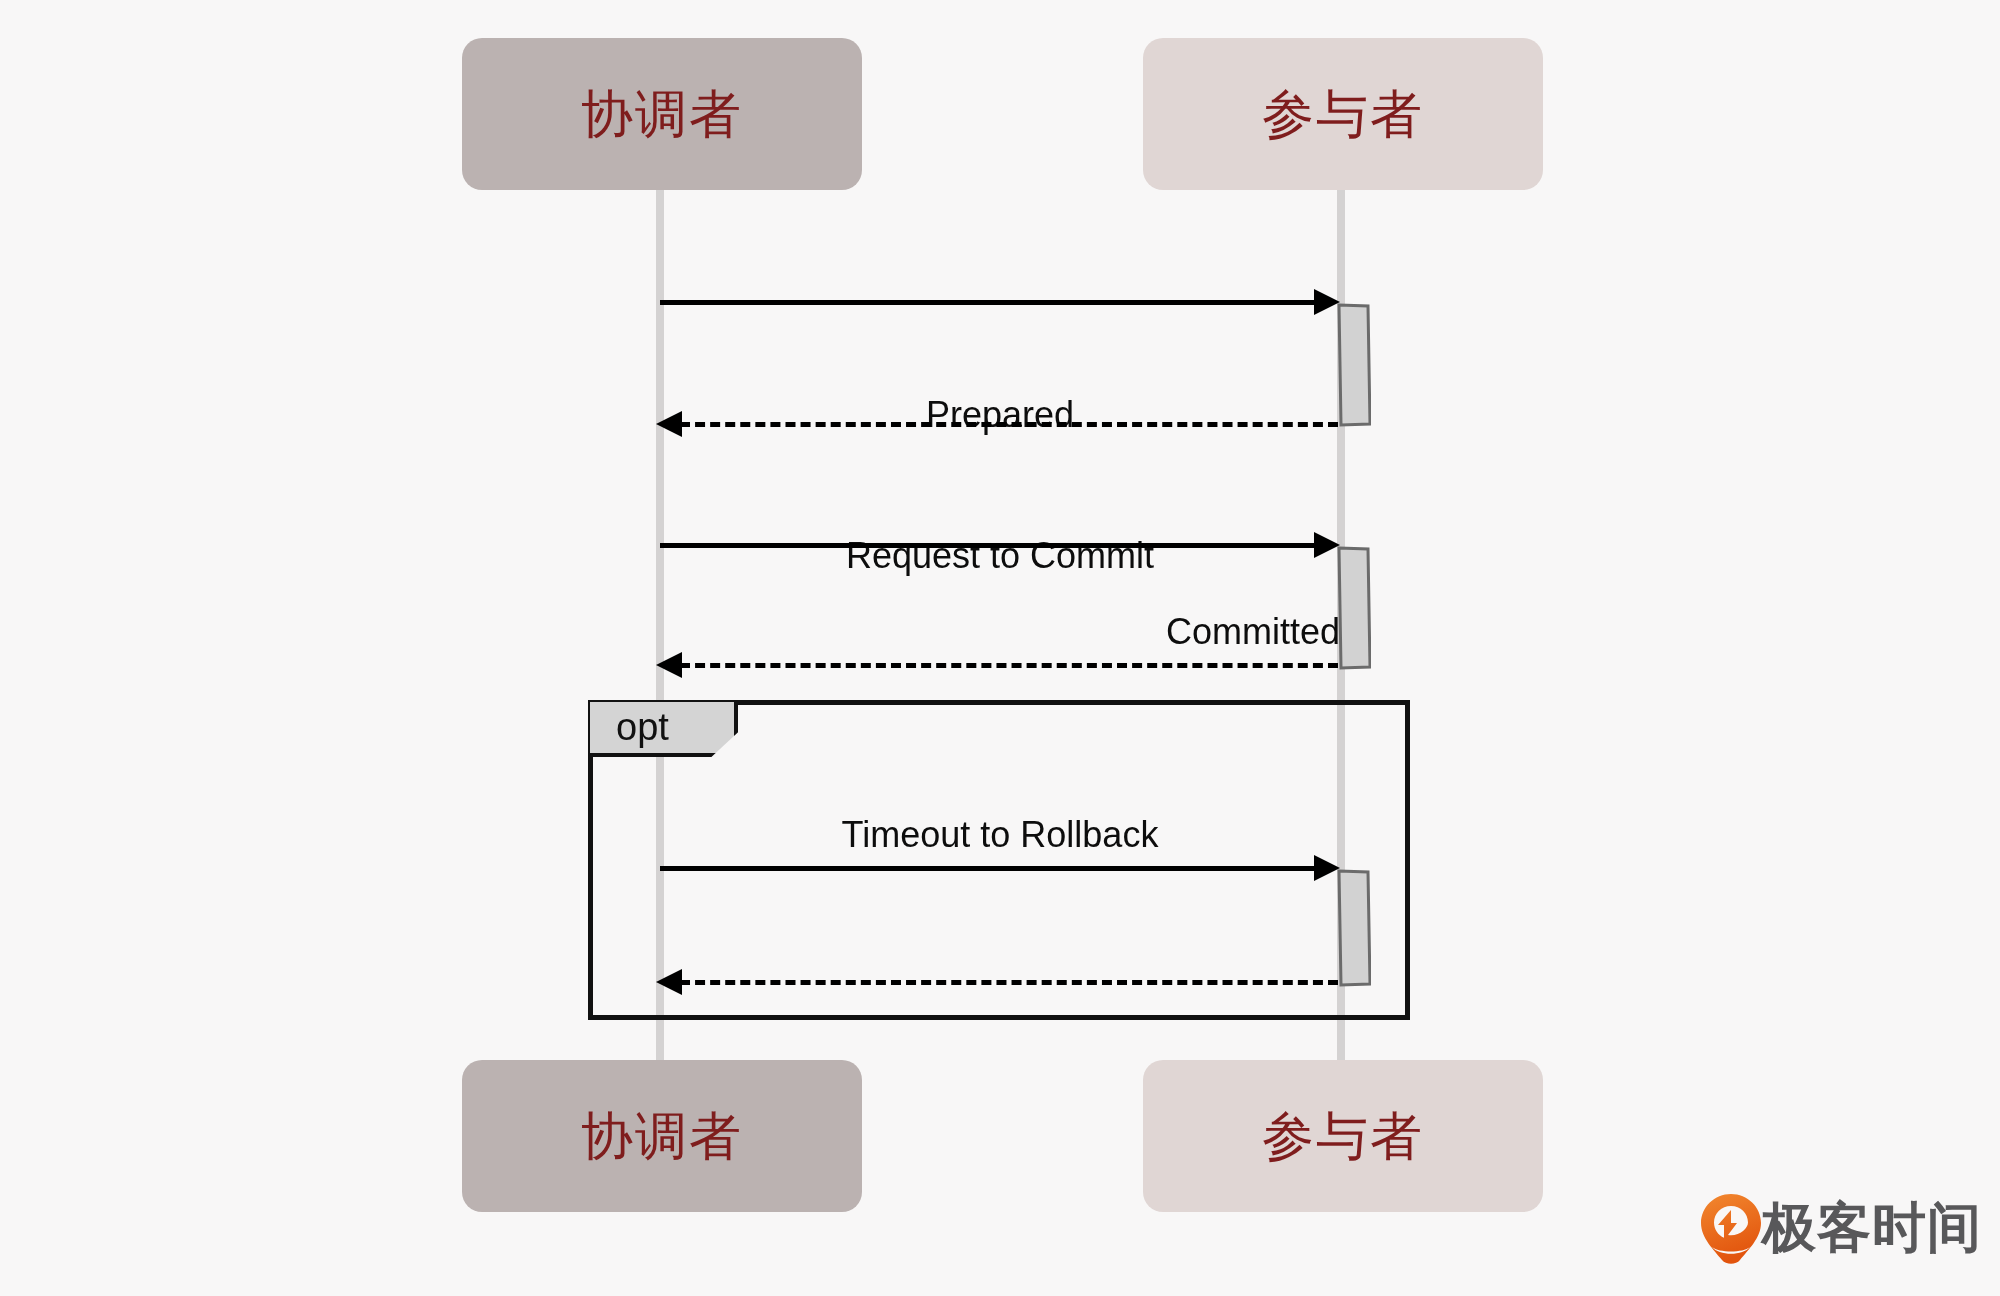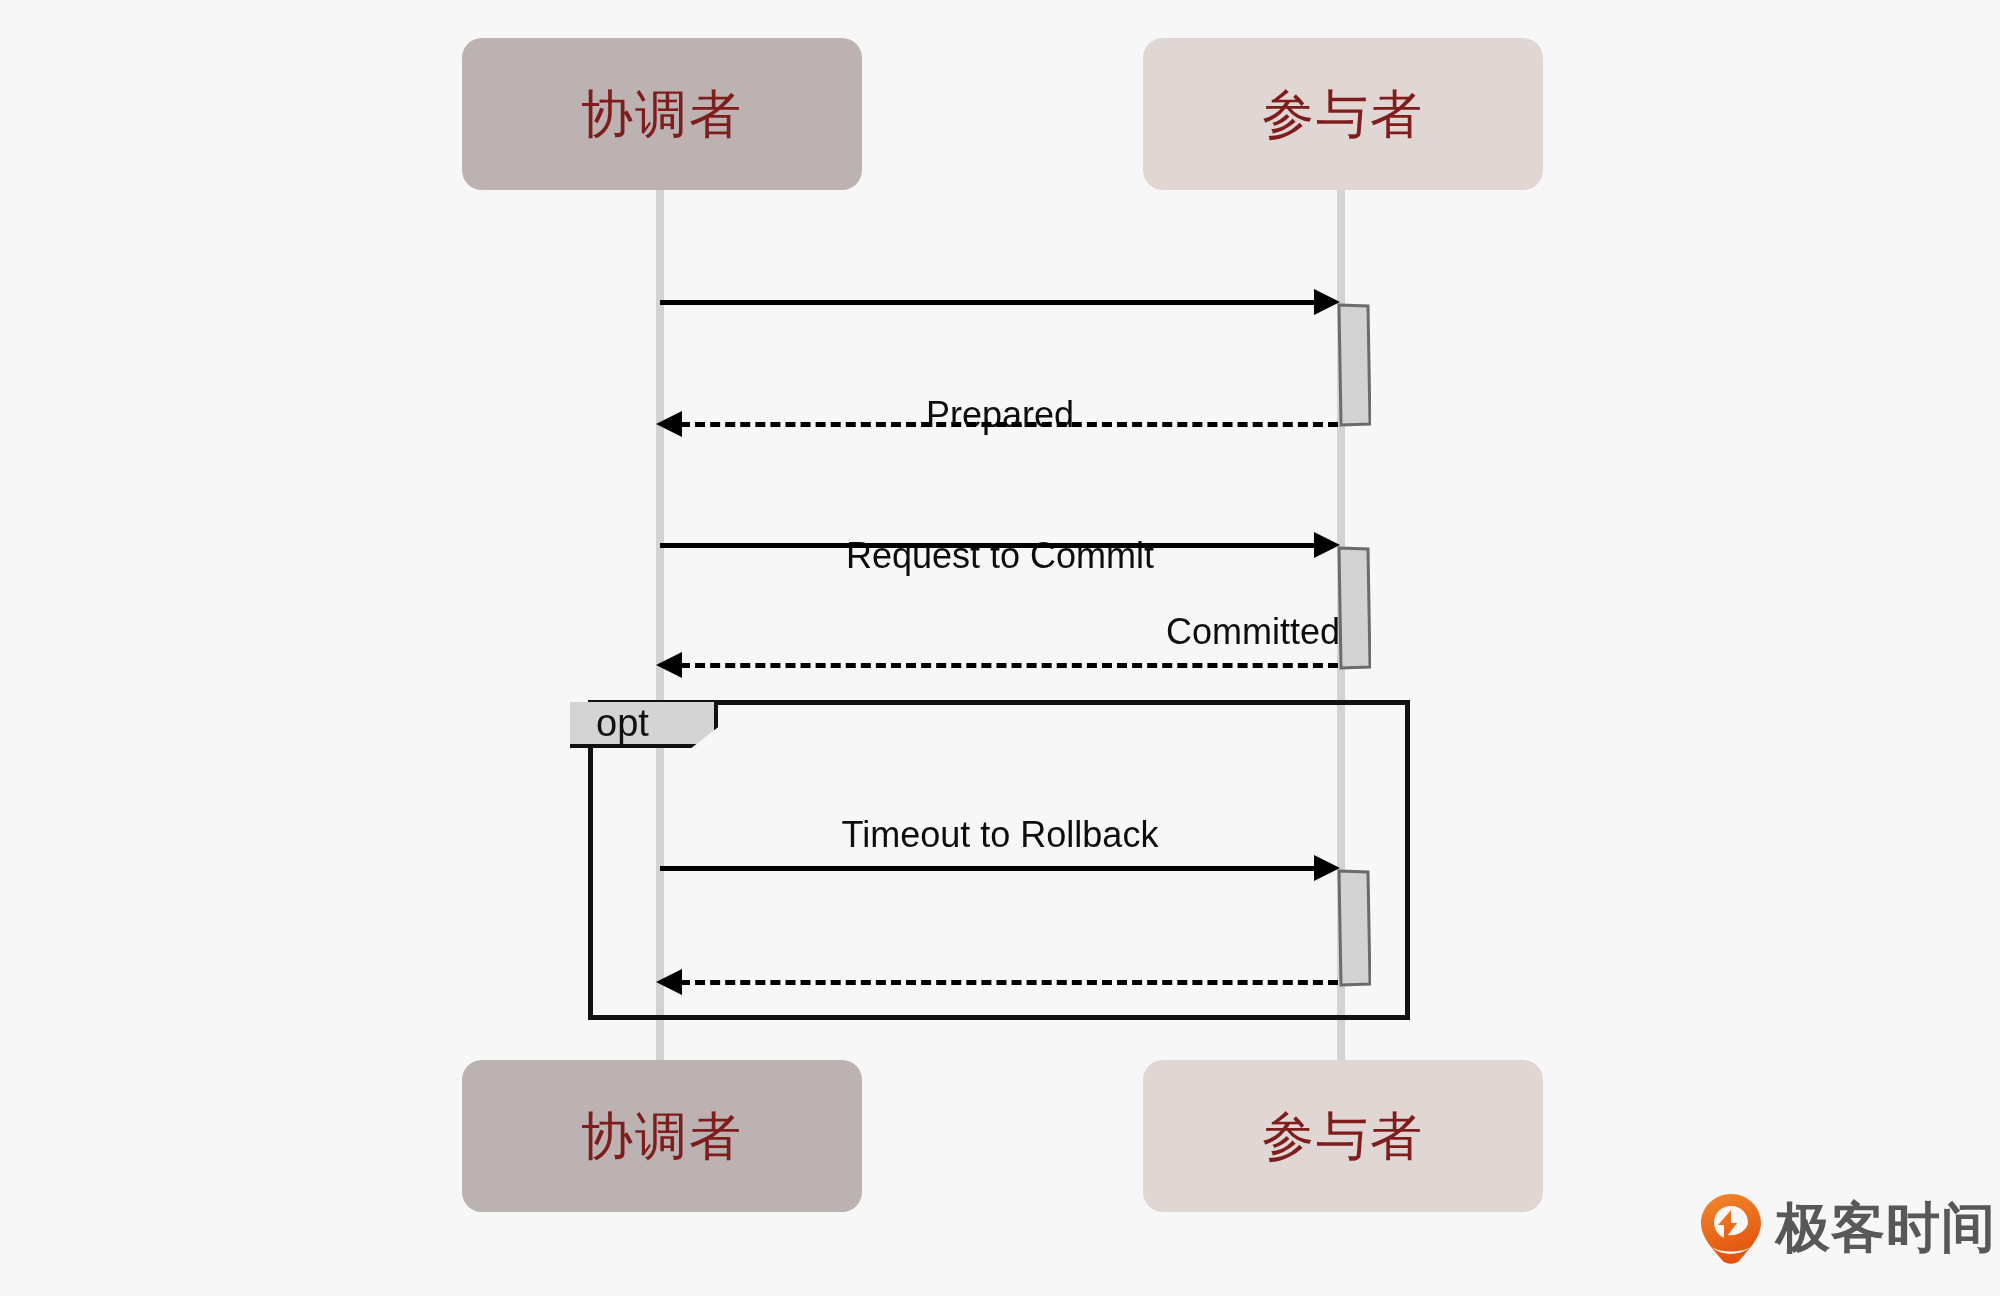--- a/index.html
+++ b/index.html
@@ -114,42 +114,42 @@
     white-space: nowrap;
     font-family: "Liberation Sans", "DejaVu Sans", sans-serif;
     user-select: none;
   }
 
   
   #watermark {
     position: absolute;
     display: flex;
     align-items: center;
-    gap: 14px;
+    gap: 0;
   }
   #watermark .logo-text {
     font-size: 54px;
     font-weight: bold;
     color: #58585a;
     letter-spacing: 1px;
     line-height: 1;
     font-family: "DejaVu Sans", "Liberation Sans", sans-serif;
     user-select: none;
   }
 </style>
 </head>
 <body>
 
 <div id="canvas">
 
   <div class="lifeline" style="left:656px; top:190px; height:880px;"></div>
   <div class="lifeline" style="left:1337px; top:190px; height:880px;"></div>
 
   <div class="frag-box" style="left:588px; top:700px; width:822px; height:320px;"></div>
-  <div class="frag-tab" style="left:570px; top:702px; width:148px; height:46px;">
+  <div class="frag-tab" style="left:590px; top:702px; width:148px; height:55px;">
     <span class="frag-tab-label">opt</span>
   </div>
 
   <div class="activation" style="left:1337px; top:303px; width:34px; height:124px;">
     <svg width="34" height="124" viewBox="0 0 34 124">
       <polygon points="2,2 31,3 33,121 4,122" fill="#d2d2d2" stroke="#6b6b6b" stroke-width="3"></polygon>
     </svg>
   </div>
   <div class="activation" style="left:1337px; top:546px; width:34px; height:124px;">
     <svg width="34" height="124" viewBox="0 0 34 124">

